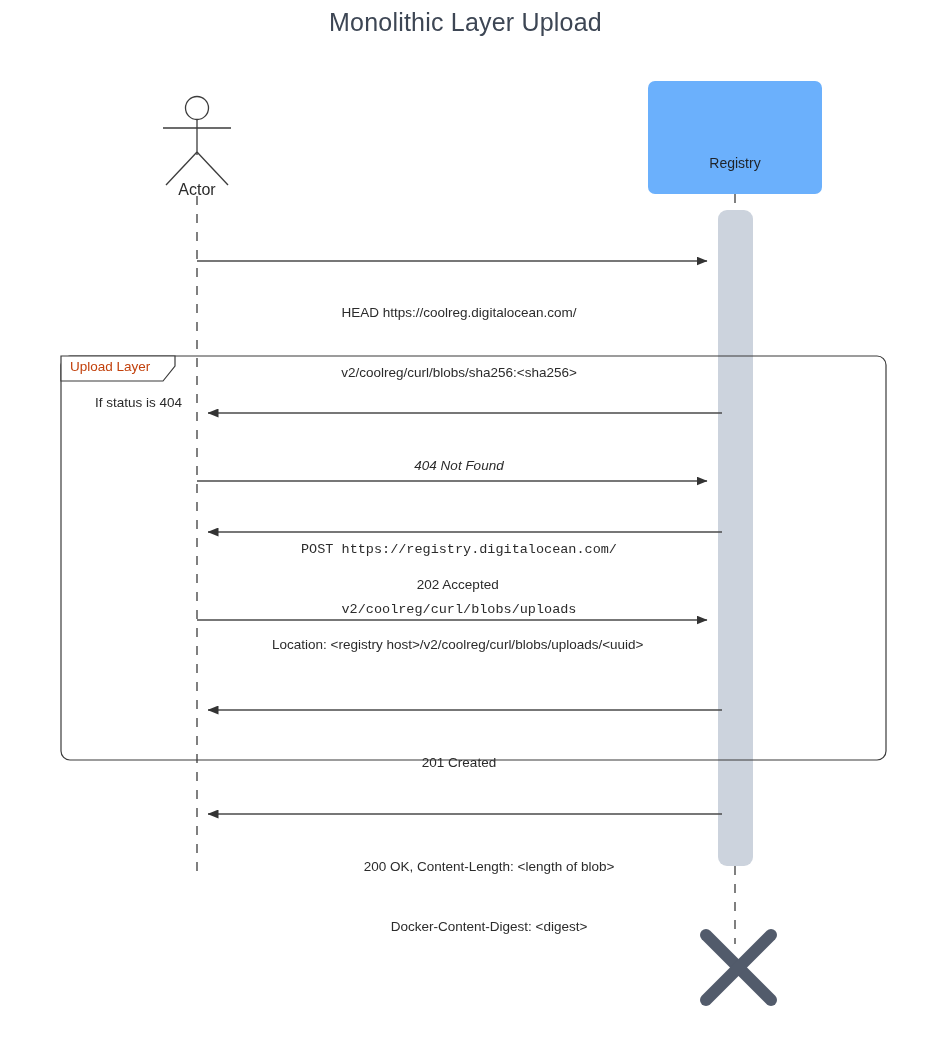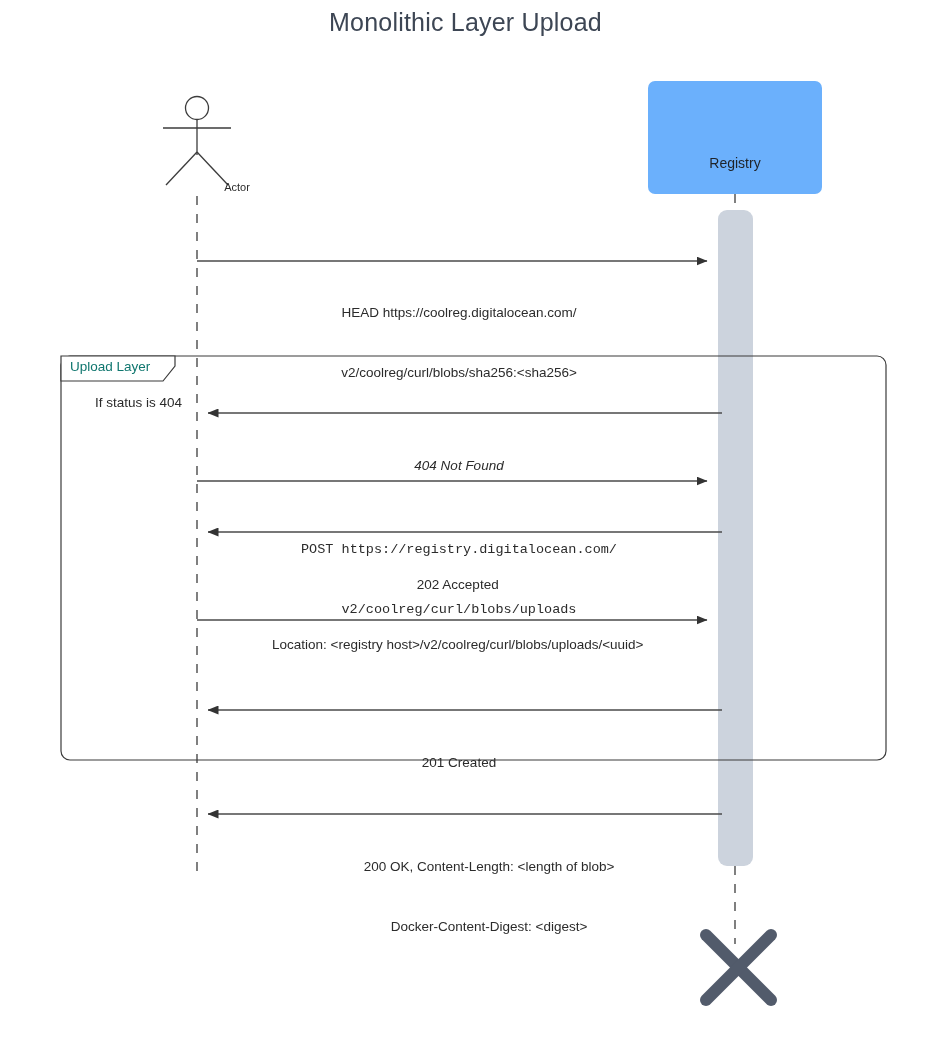--- a/index.html
+++ b/index.html
@@ -53,31 +53,30 @@
   .participant-label {
     position: absolute;
     font-size: 14px;
     color: #1f2328;
     text-align: center;
     white-space: pre;
     transform: translateX(-50%);
   }
   .actor-name {
     position: absolute;
-    font-size: 11px;
+    font-size: 16px;
     color: #2b2b2b;
     text-align: left;
     transform: translateX(-50%);
     white-space: pre;
-    margin-left: 40px;
   }
   .fragment-name {
     position: absolute;
     font-size: 13.5px;
-    color: #0f766e;
+    color: #c2410c;
     white-space: pre;
   }
   .guard-label {
     position: absolute;
     font-size: 13.5px;
     color: #2b2b2b;
     white-space: pre;
     transform: translateX(-100%);
   }
 </style>

